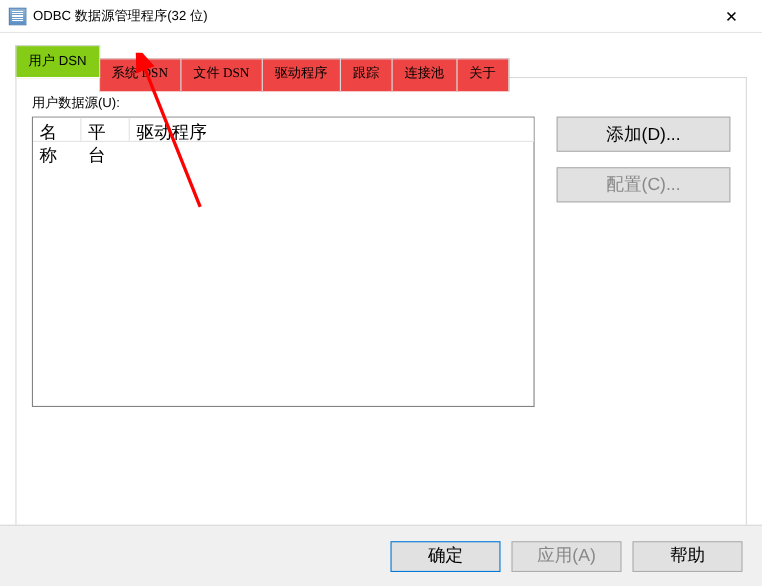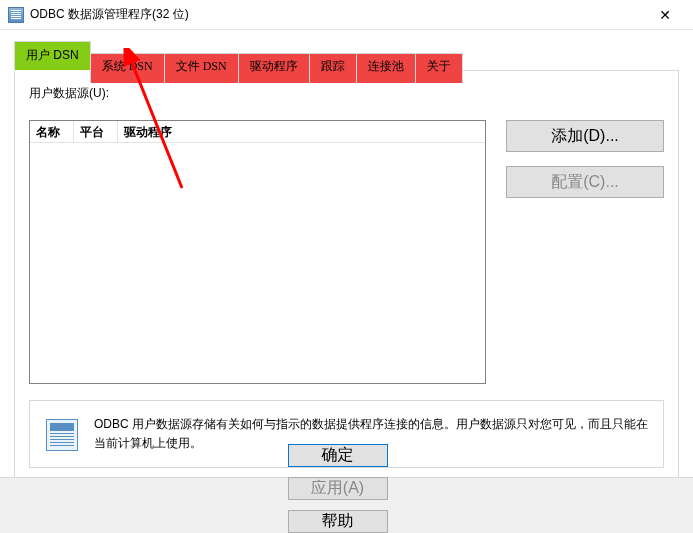--- a/index.html
+++ b/index.html
@@ -70,40 +70,39 @@
   font-family: Liberation Serif, serif;
 }
 .panel {
   border:1px solid #d9d9d9;
   margin: 0 14px 0 14px;
   padding: 14px 14px 14px 14px;
   background:#fff;
   position: relative;
   height: 420px;
 }
-.label { margin-bottom: 18px; display:block; }
+.label { margin-bottom: 4px; display:block; }
 .content-row { display:flex; gap: 20px; }
 .listview {
   border:1px solid #828282;
   width: 464px;
   height: 264px;
   background:#fff;
 }
 .lv-header {
   display:flex;
   height: 22px;
   border-bottom: 1px solid #e3e3e3;
   background:#fff;
 }
 .lv-col {
   border-right: 1px solid #e3e3e3;
   padding: 3px 6px;
-  font-size: 12px;
+  font-size: 16px;
   color:#000;
-  font-weight:bold;
 }
 .lv-col.c1 { width: 44px; }
 .lv-col.c2 { width: 44px; }
 .lv-col.c3 { flex:1; border-right:none; }
 .side-buttons { display:flex; flex-direction:column; gap: 14px; }
 .btn {
   width: 158px; height: 32px;
   border:1px solid #adadad;
   background: #e1e1e1;
   font-size: 16px;
@@ -145,21 +144,20 @@
   position:absolute;
   left: 0; right: 0; bottom: 0;
   height: 56px;
   border-top: 1px solid #d9d9d9;
   background:#f0f0f0;
   display:flex;
   align-items:center;
   justify-content:flex-end;
   gap: 10px;
   padding-right: 18px;
-  flex-direction: column;
 }
 .bottom-bar .btn { width: 100px; height: 28px; }
 .bottom-bar .btn.primary { border:1px solid #0078d7; background:#e1e1e1; }
 .arrow {
   position:absolute;
   left: 122px; top: 48px;
   pointer-events:none;
   z-index: 10;
 }
 </style>
@@ -191,26 +189,20 @@
         <div class="lv-col c2">平台</div>
         <div class="lv-col c3">驱动程序</div>
       </div>
     </div>
     <div class="side-buttons">
       <button class="btn">添加(D)...</button>
       <button class="btn disabled">配置(C)...</button>
     </div>
   </div>
 
-  <div class="info-box">
-    <div class="info-icon">
-        <div class="sheet"></div>
-      </div>
-    <div class="info-text">ODBC 用户数据源存储有关如何与指示的数据提供程序连接的信息。用户数据源只对您可见，而且只能在当前计算机上使用。</div>
-  </div>
 </div>
 
 <div class="bottom-bar">
   <button class="btn primary">确定</button>
   <button class="btn disabled">应用(A)</button>
   <button class="btn">帮助</button>
 </div>
 
 <svg class="arrow" width="80" height="150">
   <defs>

